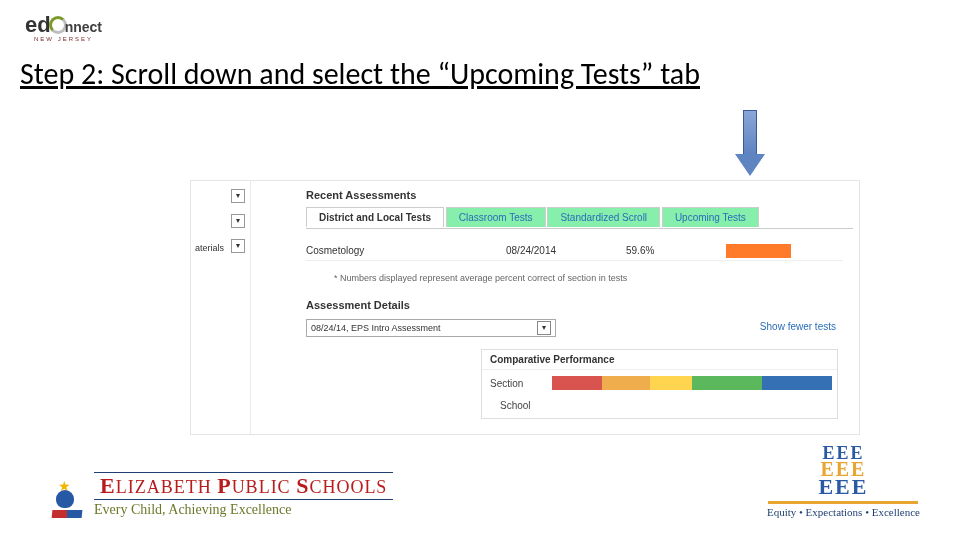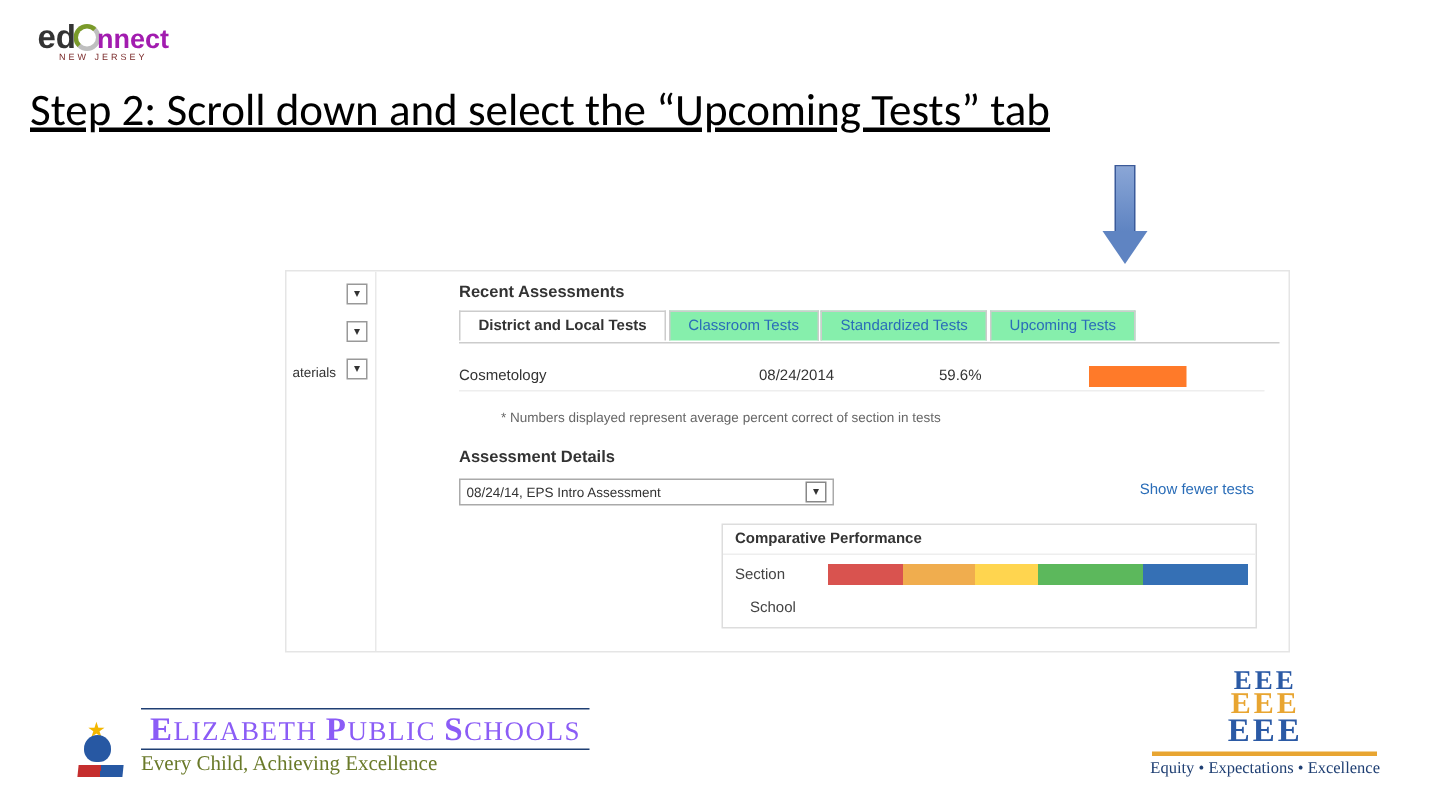--- a/index.html
+++ b/index.html
@@ -15,21 +15,21 @@
     position: absolute;
     top: 12px; left: 25px;
     font-family: Arial, sans-serif;
   }
   .top-logo .ed { font-size: 22px; font-weight: bold; color: #333; display:inline-block;}
   .top-logo .swirl {
     display:inline-block; width:18px; height:18px;
     border:3px solid #7a9a2a; border-color:#7a9a2a #bfbfbf #bfbfbf #7a9a2a;
     border-radius:50%; vertical-align:-2px; margin:0 -2px;
   }
-  .top-logo .onnect { font-size:18px; font-weight:bold; color:#a21caf;}
+  .top-logo .onnect { font-size:14px; font-weight:bold; color:#404040;}
   .top-logo .nj {
     display:block; font-size:6px; letter-spacing:2px; color:#7a2a2a;
     text-align:center; margin-top:-2px;
   }
   .step-title {
     position: absolute;
     top: 55px; left: 20px; right: 20px;
     font-family: Calibri, Arial, sans-serif;
     font-size: 30px;
     color: #000;
@@ -149,21 +149,21 @@
   .eps-icon .book {
     position:absolute; left:2px; bottom:0; width:30px; height:8px;
     background:linear-gradient(to right,#c52e2e 50%,#2758a3 50%);
     transform:skewX(-6deg);
   }
   .eps-text {
     display:inline-block; vertical-align:bottom;
   }
   .eps-text .name {
     font-variant:small-caps; font-size:18px; letter-spacing:1px;
-    color:#8b5cf6; border-top:1px solid #1f3f73; border-bottom:1px solid #1f3f73;
+    color:#b91c1c; border-top:1px solid #1f3f73; border-bottom:1px solid #1f3f73;
     padding:0 6px;
   }
   .eps-text .name b { font-size:22px; }
   .eps-text .tag {
     font-family: 'Brush Script MT', cursive; font-size:14px; color:#6a7a2a;
     margin-top:2px;
   }
   .footer-right {
     position:absolute; right:40px; bottom:22px; text-align:center;
     font-family: Georgia, serif;
@@ -195,21 +195,21 @@
     <div class="ss-select s1">▾</div>
     <div class="ss-select s2">▾</div>
     <div class="ss-select s3">▾</div>
     <div class="ss-sidetext">aterials</div>
   </div>
   <div class="ss-main">
     <div class="ra-title">Recent Assessments</div>
     <div class="tabrow">
       <span class="tab active">District and Local Tests</span>
       <span class="tab">Classroom Tests</span>
-      <span class="tab">Standardized Tests</span>
+      <span class="tab">Standardized Scroll</span>
       <span class="tab">Upcoming Tests</span>
     </div>
     <div class="datarow">
       <span class="c1">Cosmetology</span>
       <span class="c2">08/24/2014</span>
       <span class="c3">59.6%</span>
       <span class="bar"></span>
     </div>
     <div class="footnote">* Numbers displayed represent average percent correct of section in tests</div>
     <div class="ad-title">Assessment Details</div>

